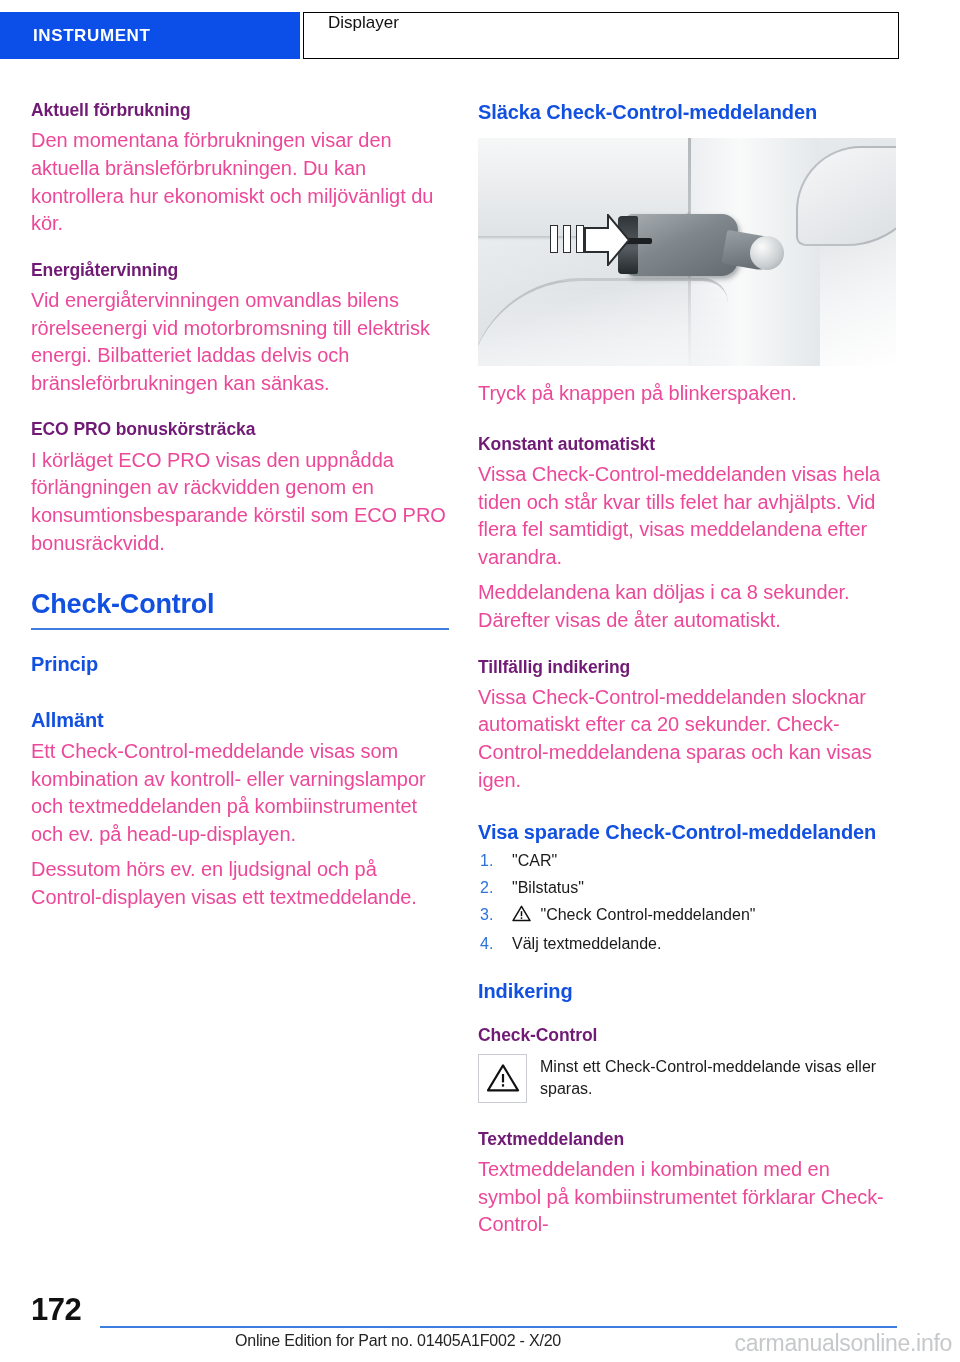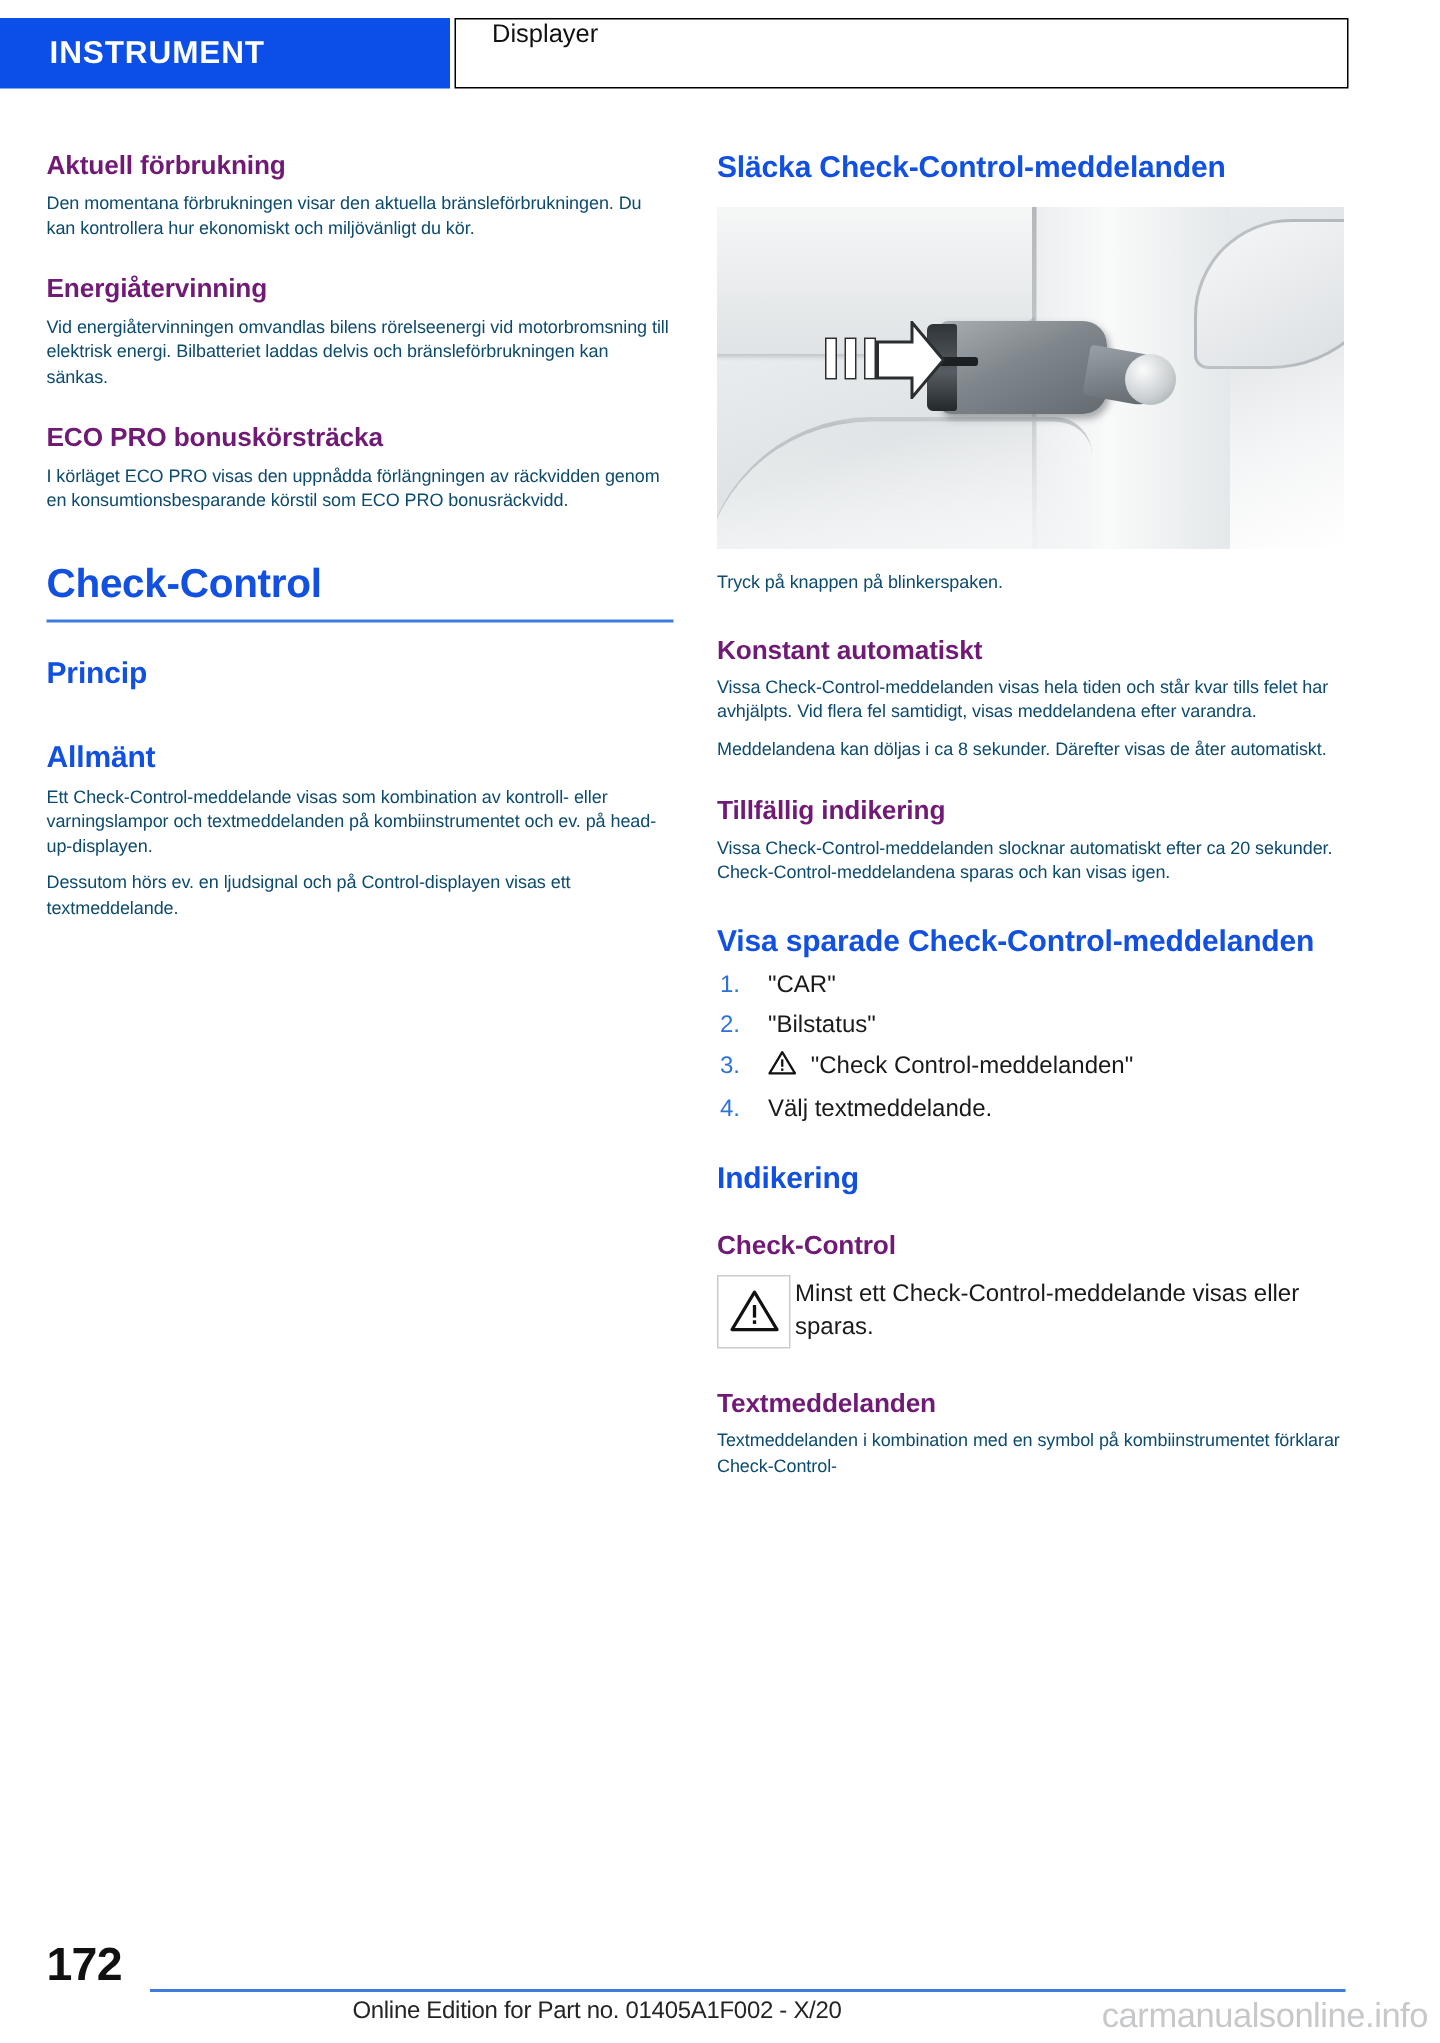--- a/index.html
+++ b/index.html
@@ -29,21 +29,21 @@
     left: 0;
     top: 0;
     width: 300px;
     height: 47px;
     background: #0B4FE8;
     display: flex;
     align-items: center;
   }
   .header-tab-label {
     color: #ffffff;
-    font-size: 21px;
+    font-size: 17px;
     font-weight: bold;
     letter-spacing: 0.6px;
     margin-left: 33px;
   }
   .header-box {
     position: absolute;
     left: 303px;
     top: 0;
     width: 594px;
     height: 45px;
@@ -90,25 +90,25 @@
   h3.sub {
     font-size: 17.5px;
     font-weight: bold;
     color: #701a75;
     margin: 0;
     padding: 0;
     line-height: 1.22;
     letter-spacing: -0.1px;
   }
   p.body {
-    font-size: 12px;
+    font-size: 20px;
     line-height: 1.38;
     margin: 0;
     padding: 0;
-    color: #0c4a6e;
+    color: #ec4899;
     letter-spacing: -0.05px;
   }
   .sp-6  { height: 6px; }
   .sp-8  { height: 8px; }
   .sp-14 { height: 14px; }
   .sp-18 { height: 18px; }
   .sp-22 { height: 22px; }
   .sp-26 { height: 26px; }
   .sp-32 { height: 32px; }
 
@@ -243,21 +243,21 @@
   .tri-inline {
     display: inline-block;
     vertical-align: -2px;
     margin-right: 5px;
   }
 
   
   .sym-row {
     display: flex;
     align-items: flex-start;
-    gap: 3px;
+    gap: 13px;
   }
   .sym-box {
     flex: 0 0 auto;
     width: 49px;
     height: 49px;
     border: 1px solid #c9ccd0;
     background: #ffffff;
     display: flex;
     align-items: center;
     justify-content: center;

